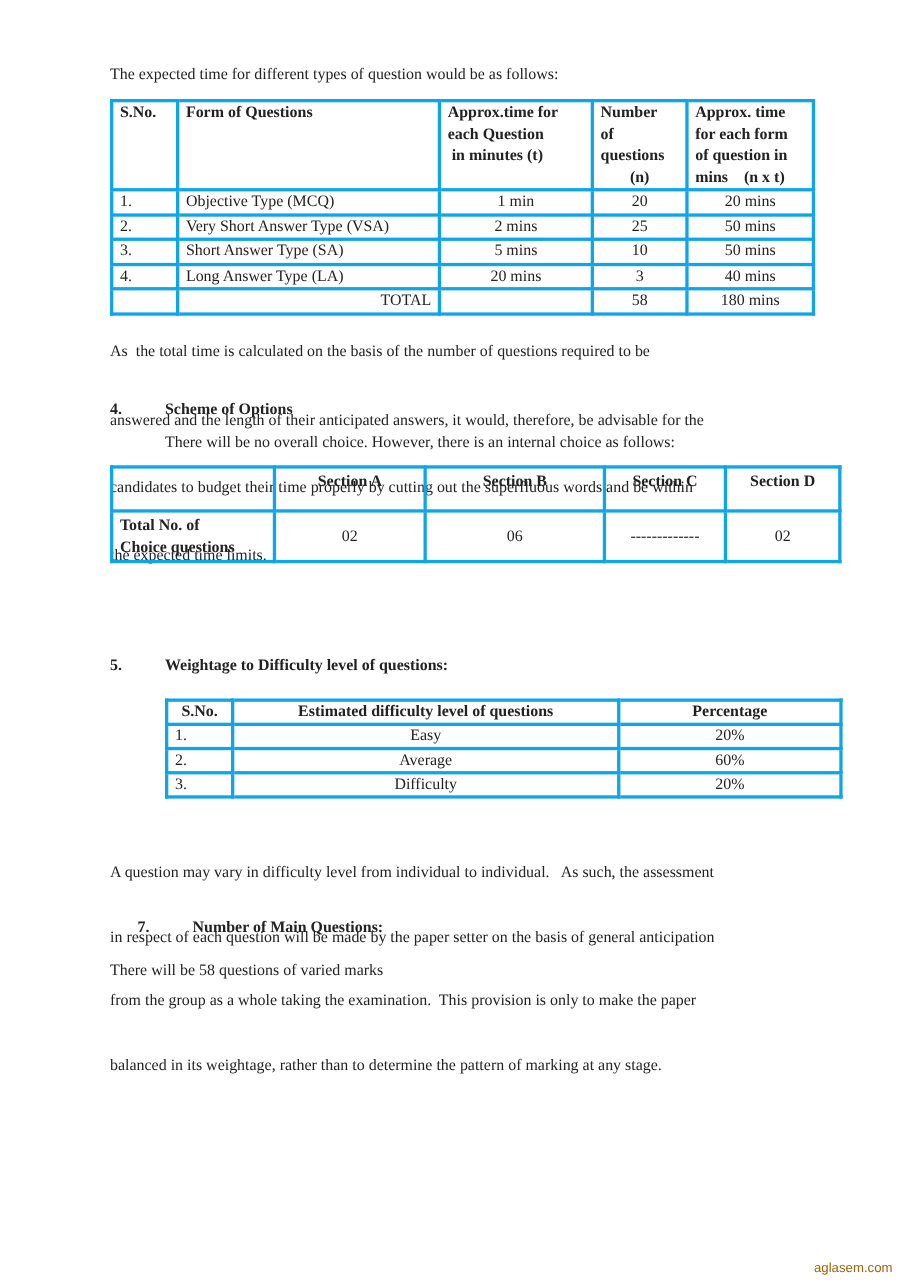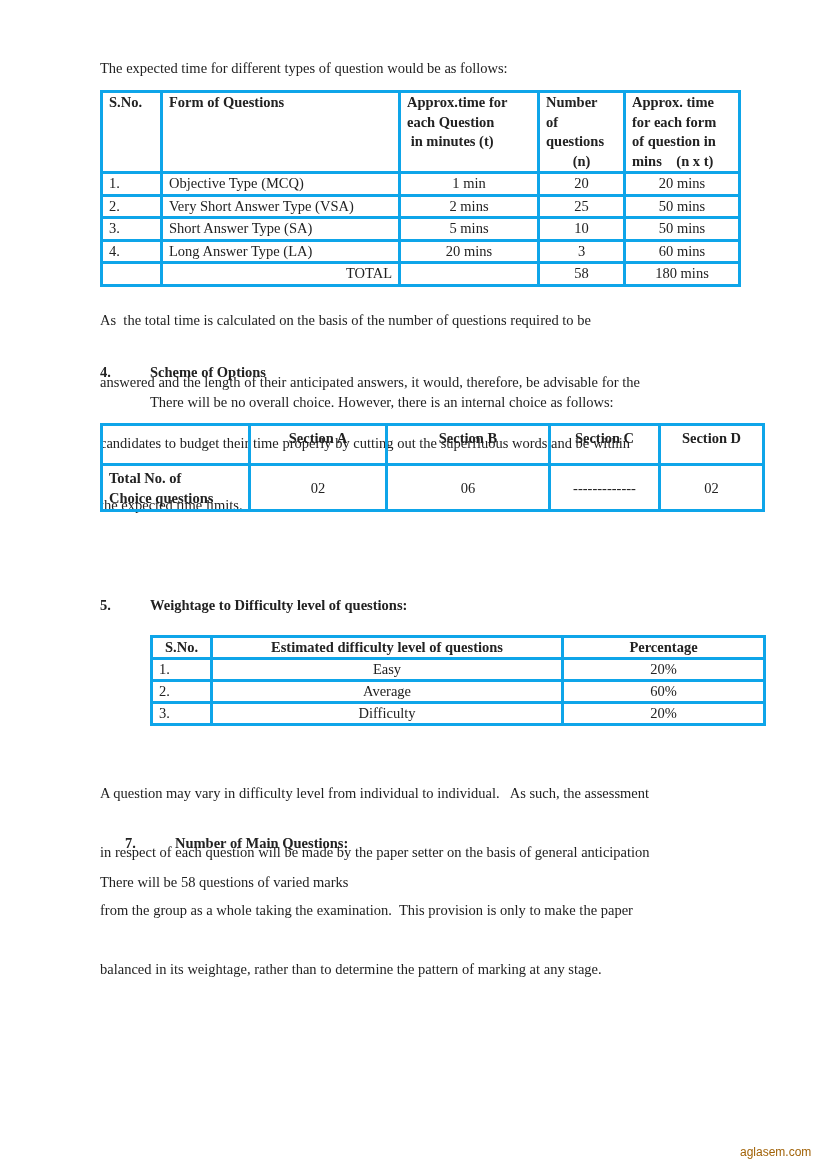--- a/index.html
+++ b/index.html
@@ -63,21 +63,21 @@
     <td>Short Answer Type (SA)</td>
     <td class="c">5 mins</td>
     <td class="c">10</td>
     <td class="c">50 mins</td>
   </tr>
   <tr>
     <td>4.</td>
     <td>Long Answer Type (LA)</td>
     <td class="c">20 mins</td>
     <td class="c">3</td>
-    <td class="c">60 mins</td>
+    <td class="c">40 mins</td>
   </tr>
   <tr>
     <td></td>
     <td class="r">TOTAL</td>
     <td></td>
     <td class="c">58</td>
     <td class="c">180 mins</td>
   </tr>
 </tbody>
   </table>

